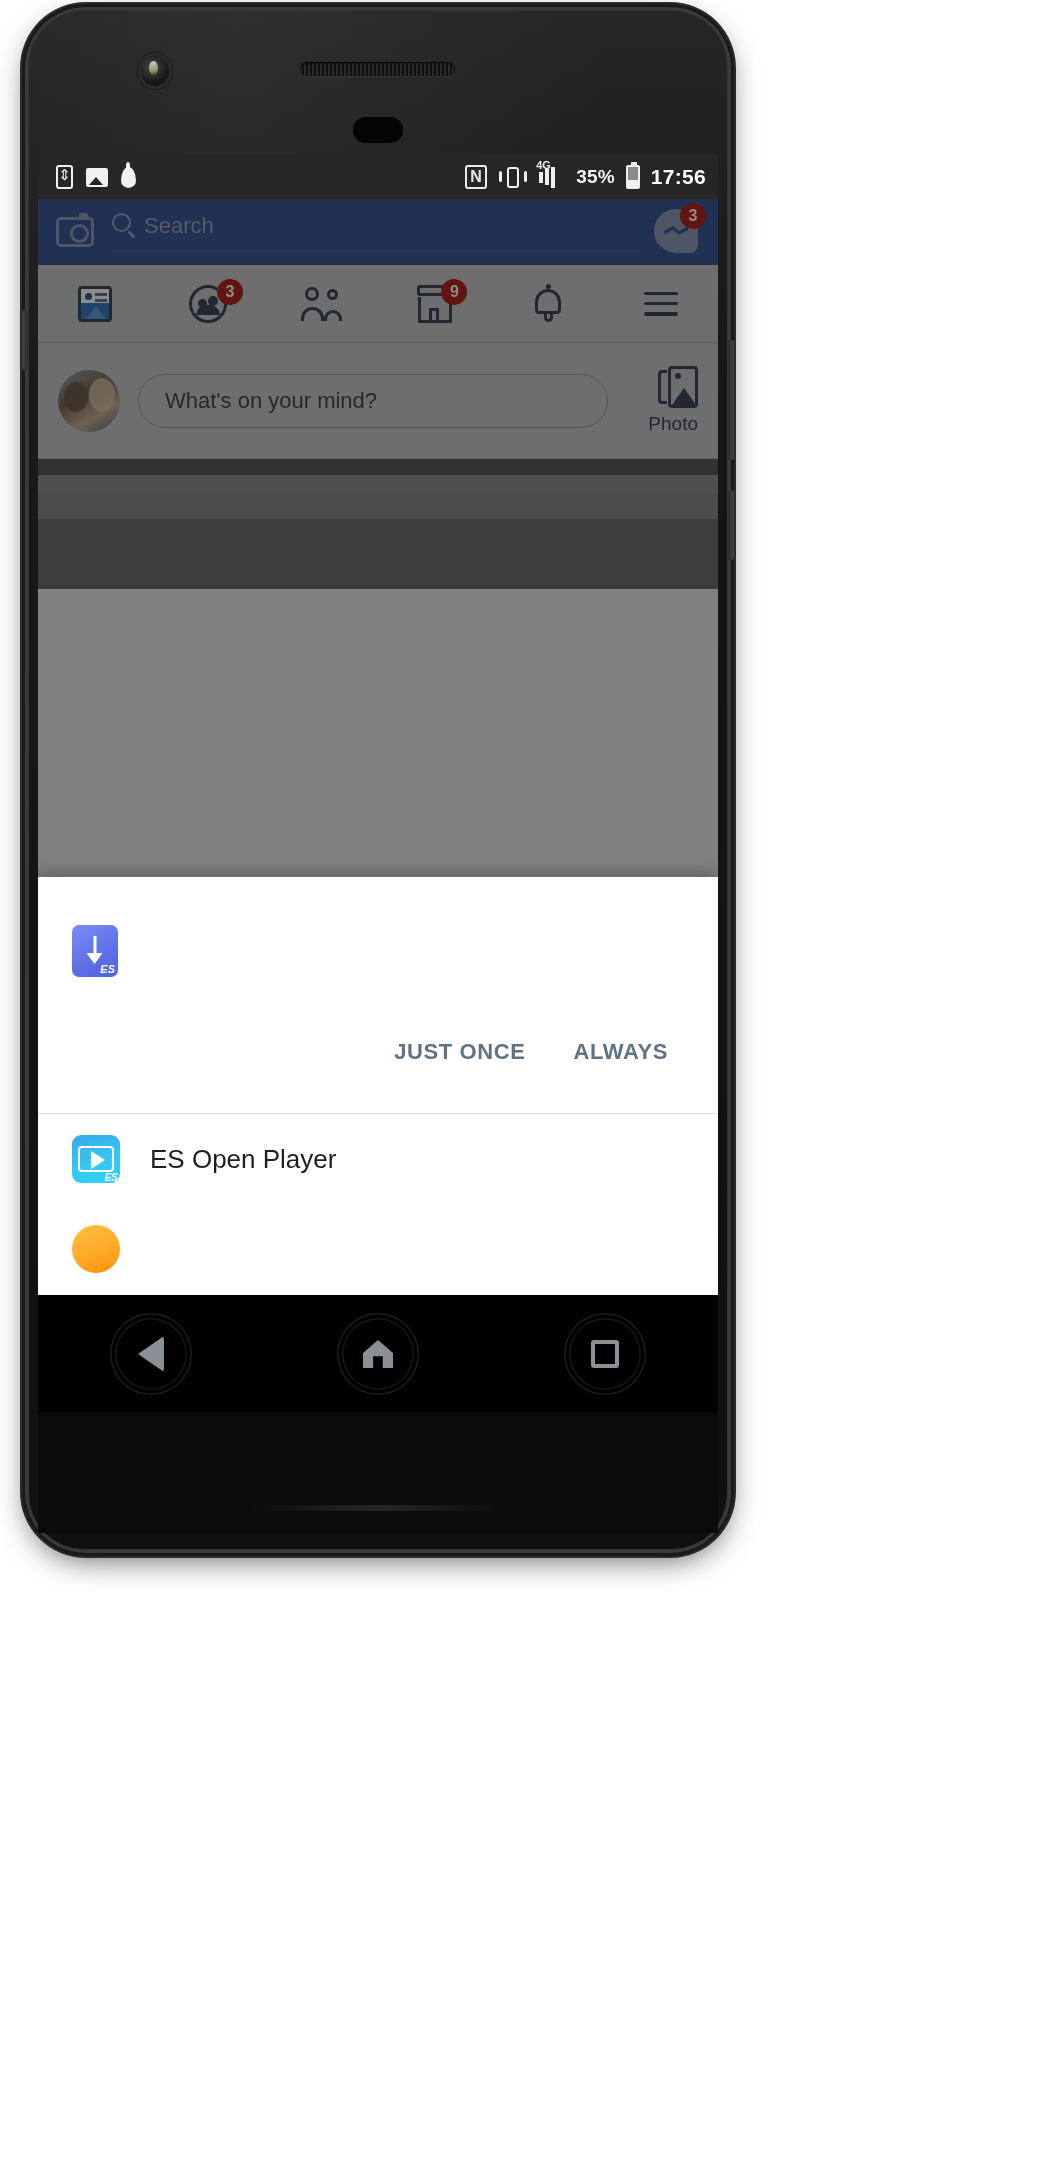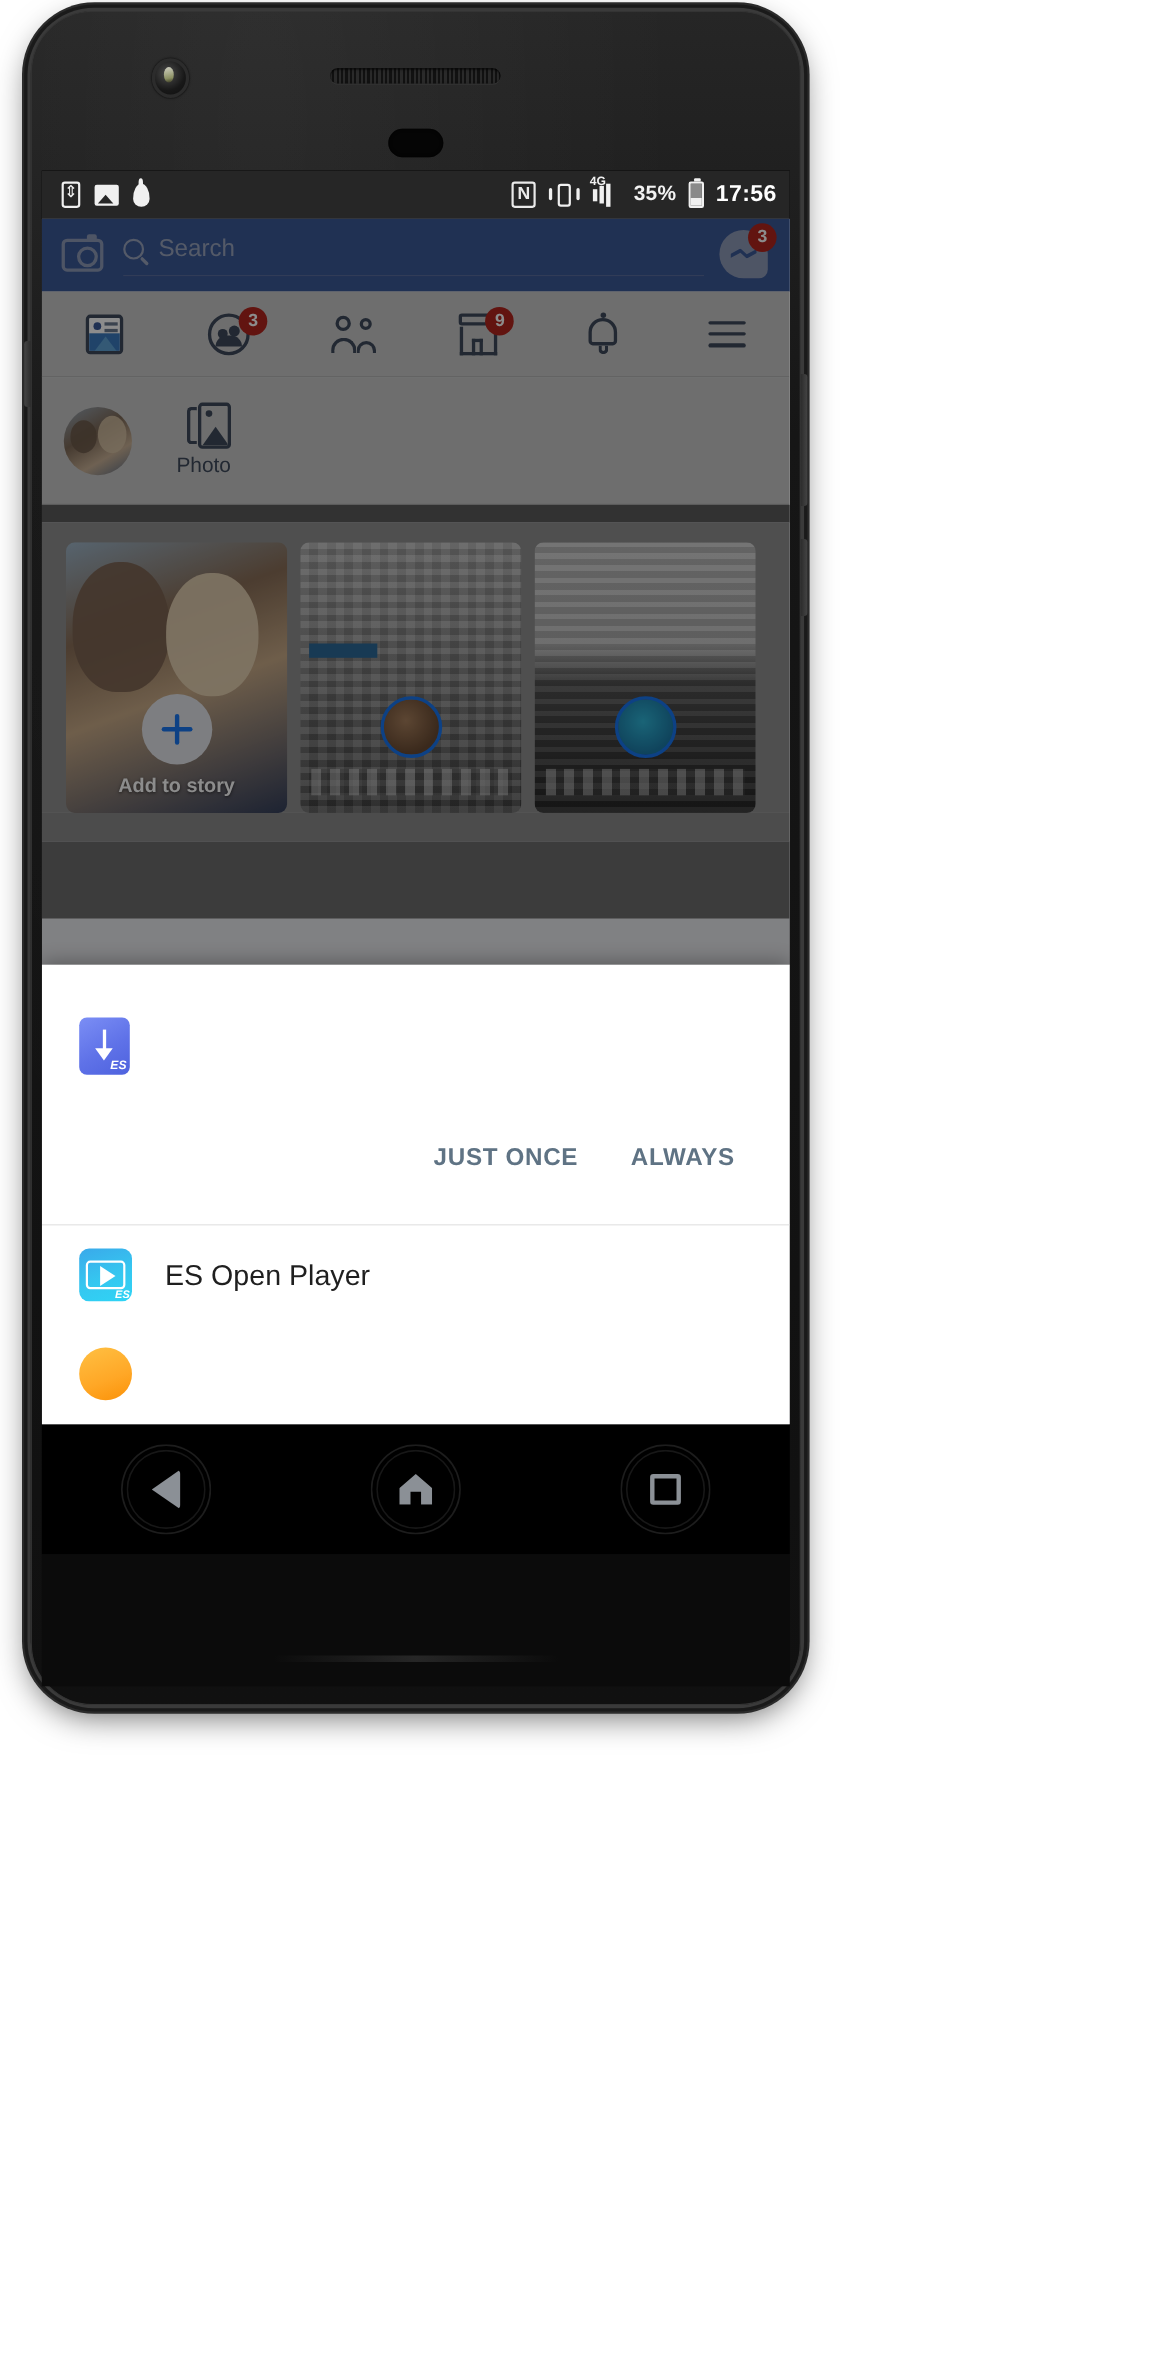--- a/index.html
+++ b/index.html
@@ -139,21 +139,21 @@
   .fb-app { position:relative; height: 1096px; background:#e9ebee; }
   .fb-scrim { position:absolute; inset:0; background: rgba(0,0,0,0.45); z-index: 5; pointer-events:none; }
 
   .fb-header {
     height: 66px; background:#3b5998;
     display:flex; align-items:center; padding: 0 18px; gap: 14px;
   }
   .ic-camera { width:38px; height:30px; border:3px solid #8f9bb8; border-radius:5px; position:relative; flex:none; }
   .ic-camera::before{ content:""; position:absolute; left:11px; top:4px; width:13px; height:13px; border:3px solid #8f9bb8; border-radius:50%; }
   .ic-camera::after{ content:""; position:absolute; right:3px; top:-7px; width:9px; height:5px; background:#8f9bb8; border-radius:2px 2px 0 0; }
-  .fb-searchbox { flex:1; display:flex; align-items:center; gap:13px; border-bottom:1.5px solid #5a6e9e; padding-bottom:11px; margin-left:4px; }
+  .fb-searchbox { flex:1; display:flex; gap:13px; border-bottom:1.5px solid #5a6e9e; padding-bottom:11px; margin-left:4px; }
   .ic-search { width:19px; height:19px; border:2.5px solid #9aa5bd; border-radius:50%; position:relative; flex:none; }
   .ic-search::after{ content:""; position:absolute; right:-7px; bottom:-5px; width:9px; height:2.5px; background:#9aa5bd; transform:rotate(45deg); border-radius:2px;}
   .fb-search-ph { color:#9aa5bd; font-size:22px; }
   .fb-messenger { position:relative; width:46px; height:46px; flex:none; }
   .msgr-bubble { width:44px; height:44px; border-radius:50% 50% 8px 50%; background:#8f9bb8; position:relative; }
   .msgr-bubble::after{ content:""; position:absolute; left:10px; top:17px; width:24px; height:9px;
      background:#3b5998; clip-path: polygon(0 55%, 38% 0, 62% 58%, 100% 5%, 100% 45%, 62% 100%, 38% 42%, 0 95%); }
   .badge {
     position:absolute; min-width:26px; height:26px; border-radius:13px; background:#b3261e;
     color:#fff; font-size:16px; font-weight:bold; display:flex; align-items:center; justify-content:center; padding:0 5px;
@@ -426,52 +426,35 @@
           <span class="ic-menu">
               <i></i>
               <i></i>
               <i></i>
             </span>
         </div>
       </div>
 
       <div class="fb-composer">
         <div class="avatar"></div>
+        <div class="composer-field">
+          <span>What's on your mind?</span>
+        </div>
         <div class="photo-btn">
           <span class="ic-photo-stack">
               <i class="back"></i>
               <i class="front"></i>
             </span>
           <span class="photo-label">Photo</span>
         </div>
       </div>
 
       <div class="fb-stories-gap"></div>
 
       <div class="fb-stories">
-        <div class="stories-row">
-          <div class="story-card add">
-            <i class="face1"></i>
-              <i class="face2"></i>
-            <div class="story-add-btn">
-                <span class="plus"></span>
-              </div>
-            <div class="story-add-label">Add to story</div>
-          </div>
-          <div class="story-card blurred">
-            <i class="bar-blue"></i>
-              <i class="avatar-ring"></i>
-              <i class="cap"></i>
-          </div>
-          <div class="story-card blurred b2">
-            <i class="avatar-ring"></i>
-              <i class="cap"></i>
-          </div>
-
-        </div>
       </div>
       <div class="stories-bottom"></div>
       <div class="fb-feed-rest"></div>
 
       <div class="fb-scrim"></div>
     </div>
 
     <div class="dialog">
 
       <div class="dialog-primary">

